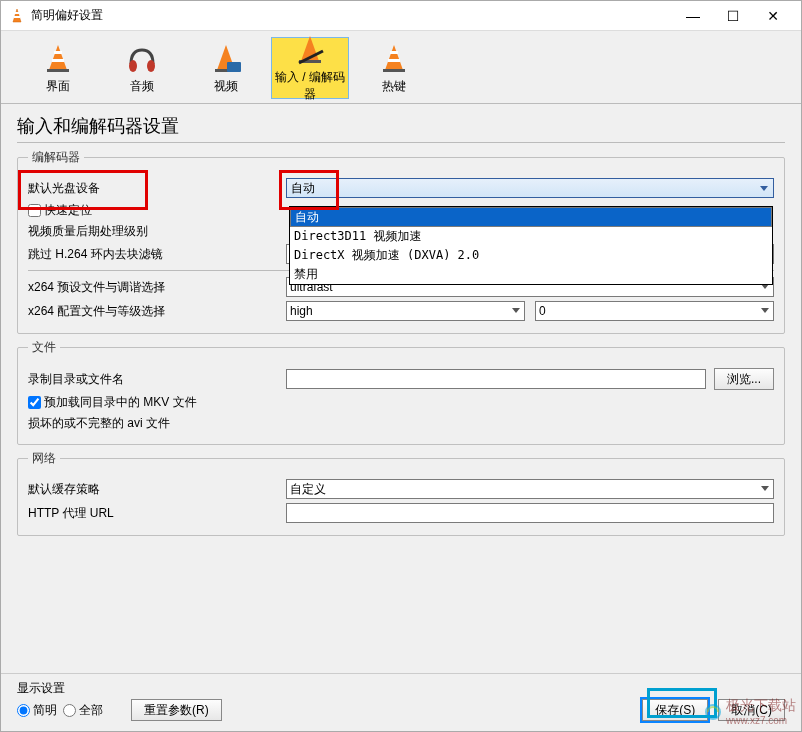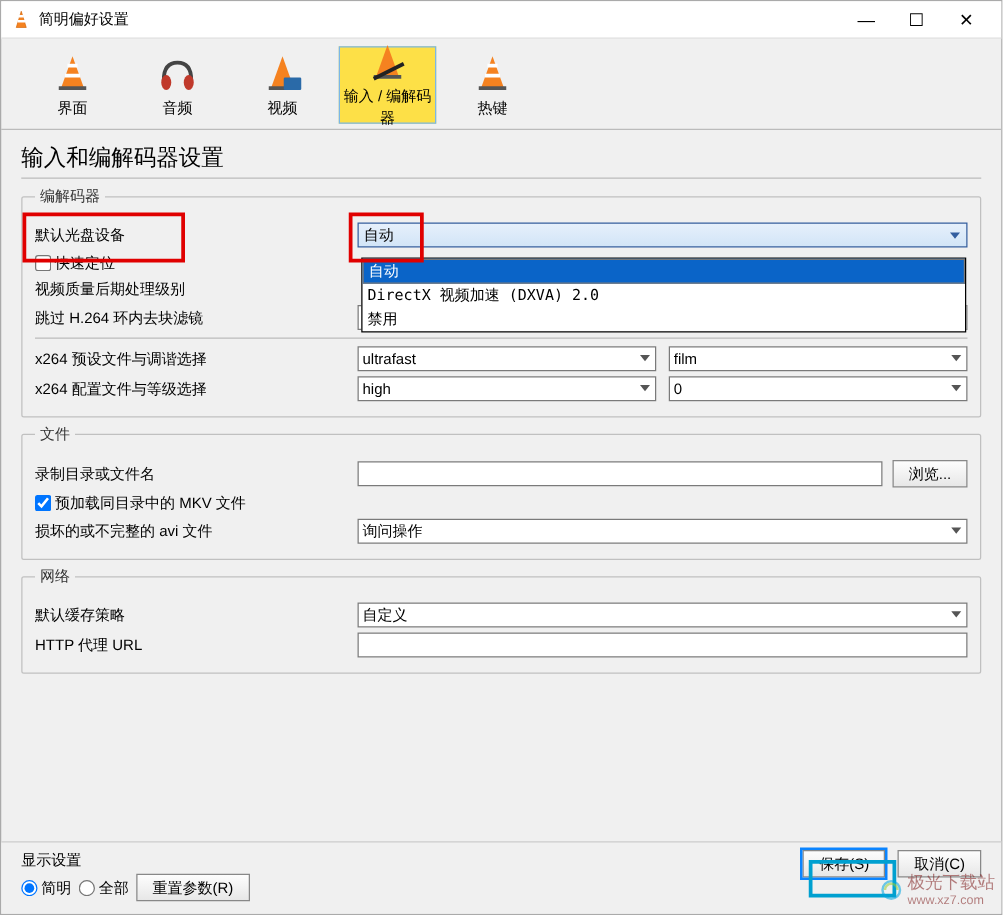--- a/index.html
+++ b/index.html
@@ -25,21 +25,21 @@
 .sel { appearance: none; background: #fff; position: relative; padding-right: 16px; }
 .selwrap { position: relative; flex: 1; display: flex; }
 .selwrap .sel { flex: 1; }
 .selwrap::after { content: ""; position: absolute; right: 5px; top: 7px; width: 0; height: 0; border-left: 4px solid transparent; border-right: 4px solid transparent; border-top: 5px solid #555; pointer-events: none; }
 .two { display: flex; flex: 1; gap: 10px; }
 .two .selwrap { flex: 1; }
 .spin { width: 230px; }
 .btn { height: 22px; padding: 0 12px; border: 1px solid #888; background: linear-gradient(#fdfdfd,#e7e7e7); cursor: pointer; font-size: 12px; }
 .btn.primary { outline: 2px solid #0a84ff; }
 .radio-row { display: flex; align-items: center; gap: 18px; flex: 1; }
-.footer { background: #f0f0f0; padding: 6px 16px 10px; display: flex; align-items: flex-start; border-top: 1px solid #ccc; margin-top: auto; }
+.footer { background: #f0f0f0; padding: 6px 16px 10px; display: flex; align-items: flex-end; border-top: 1px solid #ccc; margin-top: auto; }
 .showset { display: flex; flex-direction: column; gap: 2px; }
 .showset .radset { display: flex; gap: 6px; align-items: center; }
 .footer-right { margin-left: auto; display: flex; gap: 10px; }
 .hl-red { position: absolute; border: 3px solid #e00000; pointer-events: none; z-index: 50; }
 .hl-blue { position: absolute; border: 3px solid #00a0d0; pointer-events: none; z-index: 50; }
 .drop-open { position: absolute; left: 289px; top: 206px; width: 484px; border: 1px solid #000; background: #fff; z-index: 40; font-family: "SimSun", monospace; font-size: 12px; }
 .drop-open .opt { padding: 1px 4px; }
 .drop-open .opt.sel { background: #0a64c8; color: #fff; }
 .watermark { position: absolute; right: 6px; bottom: 6px; font-size: 14px; color: #7f1d1d; opacity: 0.55; pointer-events: none; display: flex; align-items: center; gap: 4px; z-index: 60; }
 input[type=checkbox], input[type=radio] { margin-right: 3px; vertical-align: middle; }
@@ -136,23 +136,20 @@
             <input class="sel" readonly="" value="无" style="">
           </div>
       </div>
       <div class="hline" style="margin:6px 0"></div>
       <div class="row">
         <div class="lbl">x264 预设文件与调谐选择</div>
         <div class="two">
           <div class="selwrap">
               <input class="sel" readonly="" value="ultrafast" style="">
             </div>
-          <div class="selwrap">
-              <input class="sel" readonly="" value="film" style="">
-            </div>
         </div>
       </div>
       <div class="row">
         <div class="lbl">x264 配置文件与等级选择</div>
         <div class="two">
           <div class="selwrap">
               <input class="sel" readonly="" value="high" style="">
             </div>
           <div class="selwrap" style="flex:1">
               <input class="inp spin" style="width: 100%;" value="0">
@@ -167,23 +164,20 @@
       <div class="row">
         <div class="lbl">录制目录或文件名</div>
         <input class="inp" style="flex: 1 1 0%;" value="">
         <button class="btn">浏览...</button>
       </div>
       <div class="row">
         <label><input type="checkbox" checked="" style=""><span>预加载同目录中的 MKV 文件</span></label>
       </div>
       <div class="row">
         <div class="lbl">损坏的或不完整的 avi 文件</div>
-        <div class="selwrap">
-            <input class="sel" readonly="" value="询问操作" style="">
-          </div>
       </div>
     </fieldset>
 
     <fieldset class="group">
       <legend>网络</legend>
       <div class="row">
         <div class="lbl">默认缓存策略</div>
         <div class="selwrap">
             <input class="sel" readonly="" value="自定义" style="">
           </div>
@@ -194,32 +188,33 @@
       </div>
     </fieldset>
   </div>
 
   <div class="footer">
     <div class="showset">
       <span>显示设置</span>
       <div class="radset">
         <label><input type="radio" name="ss" checked="" style=""><span>简明</span></label>
         <label><input type="radio" name="ss" style=""><span>全部</span></label>
-        <button class="btn" style="margin-left:0">重置参数(R)</button>
+        <button class="btn" style="margin-left:22px">重置参数(R)</button>
       </div>
     </div>
     <div class="footer-right">
       <button class="btn primary">保存(S)</button>
       <button class="btn">取消(C)</button>
     </div>
   </div>
 </div>
 
 <div class="drop-open">
   <div class="opt sel">自动</div>
+  <div class="opt">Direct3D11 视频加速</div>
   <div class="opt">DirectX 视频加速 (DXVA) 2.0</div>
   <div class="opt">禁用</div>
 </div>
 
 <div class="hl-red" style="left:18px; top:170px; width:130px; height:40px;"></div>
 <div class="hl-red" style="left:279px; top:170px; width:60px; height:40px;"></div>
 <div class="hl-blue" style="left:647px; top:688px; width:70px; height:30px;"></div>
 
 <div class="watermark">
   <svg width="18" height="18" viewBox="0 0 18 18">

